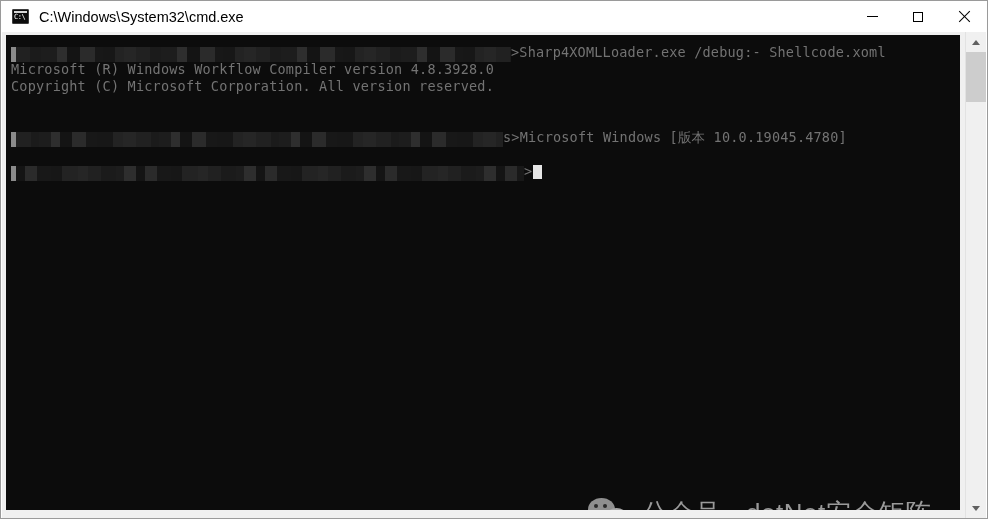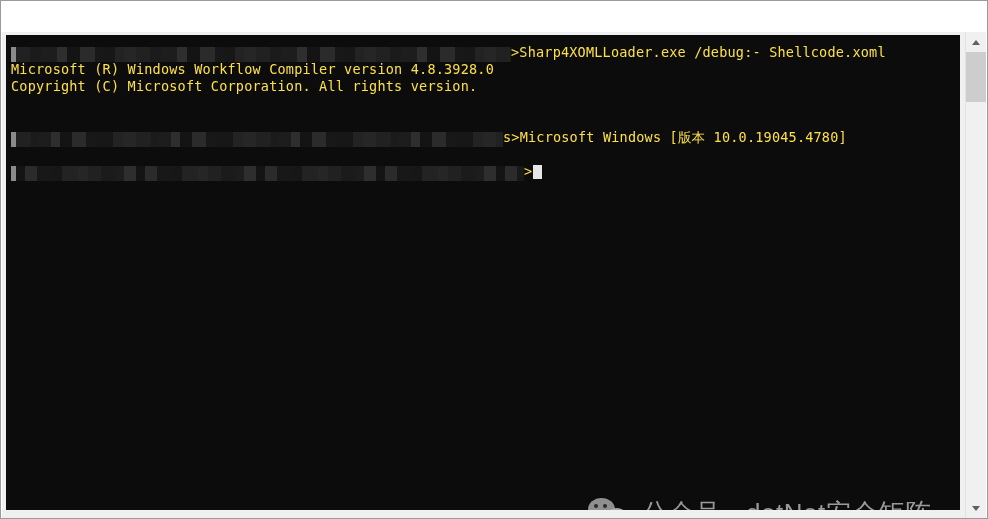--- a/index.html
+++ b/index.html
@@ -156,21 +156,21 @@
   .row {
     height: 17px;
     line-height: 17px;
     white-space: nowrap;
     font-family: "DejaVu Sans Mono", monospace;
     font-size: 13.5px;
     color: #cccccc;
     position: relative;
   }
   .row .txt {
-    color: #fde047;
+    color: #737373;
     letter-spacing: 0.2px;
     margin-top: 27px;
   }
   .row.spacer { color: transparent; }
 
   
   .mosaic {
     display: inline-block;
     height: 15px;
     vertical-align: -3px;
@@ -301,28 +301,45 @@
     width: 20px;
     height: 50px;
     background: #cdcdcd;
   }
 </style>
 </head>
 <body>
 
 <div id="window">
 
+  <div id="titlebar">
+    <div id="title-left">
+      <div id="cmd-icon"></div>
+      <span id="window-title">C:\Windows\System32\cmd.exe</span>
+    </div>
+    <div id="caption-buttons">
+      <div class="cap-btn">
+        <span class="cap-glyph glyph-min"></span>
+      </div>
+      <div class="cap-btn">
+        <span class="cap-glyph glyph-max"></span>
+      </div>
+      <div class="cap-btn">
+        <span class="cap-glyph glyph-close"></span>
+      </div>
+    </div>
+  </div>
 
   <div id="console-area">
 
     <div id="console">
       <div id="console-inner">
           <div class="row"><span class="mosaic"><i style="width: 5px; background: rgb(139, 139, 139);"></i><i style="width: 14px; background: rgb(33, 33, 33);"></i><i style="width: 11px; background: rgb(27, 27, 27);"></i><i style="width: 16px; background: rgb(29, 29, 29);"></i><i style="width: 10px; background: rgb(46, 46, 46);"></i><i style="width: 13px; background: rgb(20, 20, 20);"></i><i style="width: 15px; background: rgb(43, 43, 43);"></i><i style="width: 8px; background: rgb(24, 24, 24);"></i><i style="width: 12px; background: rgb(23, 23, 23);"></i><i style="width: 9px; background: rgb(35, 35, 35);"></i><i style="width: 12px; background: rgb(38, 38, 38);"></i><i style="width: 14px; background: rgb(33, 33, 33);"></i><i style="width: 11px; background: rgb(27, 27, 27);"></i><i style="width: 16px; background: rgb(29, 29, 29);"></i><i style="width: 10px; background: rgb(46, 46, 46);"></i><i style="width: 13px; background: rgb(20, 20, 20);"></i><i style="width: 15px; background: rgb(43, 43, 43);"></i><i style="width: 8px; background: rgb(24, 24, 24);"></i><i style="width: 12px; background: rgb(23, 23, 23);"></i><i style="width: 9px; background: rgb(35, 35, 35);"></i><i style="width: 12px; background: rgb(38, 38, 38);"></i><i style="width: 14px; background: rgb(33, 33, 33);"></i><i style="width: 11px; background: rgb(27, 27, 27);"></i><i style="width: 16px; background: rgb(29, 29, 29);"></i><i style="width: 10px; background: rgb(46, 46, 46);"></i><i style="width: 13px; background: rgb(20, 20, 20);"></i><i style="width: 15px; background: rgb(43, 43, 43);"></i><i style="width: 8px; background: rgb(24, 24, 24);"></i><i style="width: 12px; background: rgb(23, 23, 23);"></i><i style="width: 9px; background: rgb(35, 35, 35);"></i><i style="width: 12px; background: rgb(38, 38, 38);"></i><i style="width: 14px; background: rgb(33, 33, 33);"></i><i style="width: 11px; background: rgb(27, 27, 27);"></i><i style="width: 16px; background: rgb(29, 29, 29);"></i><i style="width: 10px; background: rgb(46, 46, 46);"></i><i style="width: 13px; background: rgb(20, 20, 20);"></i><i style="width: 15px; background: rgb(43, 43, 43);"></i><i style="width: 8px; background: rgb(24, 24, 24);"></i><i style="width: 12px; background: rgb(23, 23, 23);"></i><i style="width: 9px; background: rgb(35, 35, 35);"></i><i style="width: 12px; background: rgb(38, 38, 38);"></i><i style="width: 14px; background: rgb(33, 33, 33);"></i><i style="width: 1px; background: rgb(27, 27, 27);"></i></span><span class="txt">&gt;Sharp4XOMLLoader.exe /debug:- Shellcode.xoml</span></div>
           <div class="row"><span class="txt">Microsoft (R) Windows Workflow Compiler version 4.8.3928.0</span></div>
-          <div class="row"><span class="txt">Copyright (C) Microsoft Corporation.  All rights version.</span></div>
+          <div class="row"><span class="txt">Copyright (C) Microsoft Corporation.  All version reserved.</span></div>
           <div class="row spacer"><span class="txt">&nbsp;</span></div>
           <div class="row spacer"><span class="txt">&nbsp;</span></div>
           <div class="row"><span class="mosaic"><i style="width: 5px; background: rgb(139, 139, 139);"></i><i style="width: 15px; background: rgb(33, 33, 33);"></i><i style="width: 8px; background: rgb(27, 27, 27);"></i><i style="width: 12px; background: rgb(29, 29, 29);"></i><i style="width: 9px; background: rgb(46, 46, 46);"></i><i style="width: 12px; background: rgb(20, 20, 20);"></i><i style="width: 14px; background: rgb(43, 43, 43);"></i><i style="width: 11px; background: rgb(24, 24, 24);"></i><i style="width: 16px; background: rgb(23, 23, 23);"></i><i style="width: 10px; background: rgb(35, 35, 35);"></i><i style="width: 13px; background: rgb(38, 38, 38);"></i><i style="width: 15px; background: rgb(33, 33, 33);"></i><i style="width: 8px; background: rgb(27, 27, 27);"></i><i style="width: 12px; background: rgb(29, 29, 29);"></i><i style="width: 9px; background: rgb(46, 46, 46);"></i><i style="width: 12px; background: rgb(20, 20, 20);"></i><i style="width: 14px; background: rgb(43, 43, 43);"></i><i style="width: 11px; background: rgb(24, 24, 24);"></i><i style="width: 16px; background: rgb(23, 23, 23);"></i><i style="width: 10px; background: rgb(35, 35, 35);"></i><i style="width: 13px; background: rgb(38, 38, 38);"></i><i style="width: 15px; background: rgb(33, 33, 33);"></i><i style="width: 8px; background: rgb(27, 27, 27);"></i><i style="width: 12px; background: rgb(29, 29, 29);"></i><i style="width: 9px; background: rgb(46, 46, 46);"></i><i style="width: 12px; background: rgb(20, 20, 20);"></i><i style="width: 14px; background: rgb(43, 43, 43);"></i><i style="width: 11px; background: rgb(24, 24, 24);"></i><i style="width: 16px; background: rgb(23, 23, 23);"></i><i style="width: 10px; background: rgb(35, 35, 35);"></i><i style="width: 13px; background: rgb(38, 38, 38);"></i><i style="width: 15px; background: rgb(33, 33, 33);"></i><i style="width: 8px; background: rgb(27, 27, 27);"></i><i style="width: 12px; background: rgb(29, 29, 29);"></i><i style="width: 9px; background: rgb(46, 46, 46);"></i><i style="width: 12px; background: rgb(20, 20, 20);"></i><i style="width: 14px; background: rgb(43, 43, 43);"></i><i style="width: 11px; background: rgb(24, 24, 24);"></i><i style="width: 16px; background: rgb(23, 23, 23);"></i><i style="width: 10px; background: rgb(35, 35, 35);"></i><i style="width: 13px; background: rgb(38, 38, 38);"></i><i style="width: 7px; background: rgb(33, 33, 33);"></i></span><span class="txt">s&gt;Microsoft Windows [版本 10.0.19045.4780]</span></div>
           <div class="row spacer"><span class="txt">&nbsp;</span></div>
           <div class="row"><span class="mosaic"><i style="width: 5px; background: rgb(139, 139, 139);"></i><i style="width: 9px; background: rgb(20, 20, 20);"></i><i style="width: 12px; background: rgb(43, 43, 43);"></i><i style="width: 14px; background: rgb(24, 24, 24);"></i><i style="width: 11px; background: rgb(23, 23, 23);"></i><i style="width: 16px; background: rgb(35, 35, 35);"></i><i style="width: 10px; background: rgb(38, 38, 38);"></i><i style="width: 13px; background: rgb(33, 33, 33);"></i><i style="width: 15px; background: rgb(27, 27, 27);"></i><i style="width: 8px; background: rgb(29, 29, 29);"></i><i style="width: 12px; background: rgb(46, 46, 46);"></i><i style="width: 9px; background: rgb(20, 20, 20);"></i><i style="width: 12px; background: rgb(43, 43, 43);"></i><i style="width: 14px; background: rgb(24, 24, 24);"></i><i style="width: 11px; background: rgb(23, 23, 23);"></i><i style="width: 16px; background: rgb(35, 35, 35);"></i><i style="width: 10px; background: rgb(38, 38, 38);"></i><i style="width: 13px; background: rgb(33, 33, 33);"></i><i style="width: 15px; background: rgb(27, 27, 27);"></i><i style="width: 8px; background: rgb(29, 29, 29);"></i><i style="width: 12px; background: rgb(46, 46, 46);"></i><i style="width: 9px; background: rgb(20, 20, 20);"></i><i style="width: 12px; background: rgb(43, 43, 43);"></i><i style="width: 14px; background: rgb(24, 24, 24);"></i><i style="width: 11px; background: rgb(23, 23, 23);"></i><i style="width: 16px; background: rgb(35, 35, 35);"></i><i style="width: 10px; background: rgb(38, 38, 38);"></i><i style="width: 13px; background: rgb(33, 33, 33);"></i><i style="width: 15px; background: rgb(27, 27, 27);"></i><i style="width: 8px; background: rgb(29, 29, 29);"></i><i style="width: 12px; background: rgb(46, 46, 46);"></i><i style="width: 9px; background: rgb(20, 20, 20);"></i><i style="width: 12px; background: rgb(43, 43, 43);"></i><i style="width: 14px; background: rgb(24, 24, 24);"></i><i style="width: 11px; background: rgb(23, 23, 23);"></i><i style="width: 16px; background: rgb(35, 35, 35);"></i><i style="width: 10px; background: rgb(38, 38, 38);"></i><i style="width: 13px; background: rgb(33, 33, 33);"></i><i style="width: 15px; background: rgb(27, 27, 27);"></i><i style="width: 8px; background: rgb(29, 29, 29);"></i><i style="width: 12px; background: rgb(46, 46, 46);"></i><i style="width: 9px; background: rgb(20, 20, 20);"></i><i style="width: 12px; background: rgb(43, 43, 43);"></i><i style="width: 7px; background: rgb(24, 24, 24);"></i></span><span class="txt dim-chevron">&gt;</span><span class="cursor"></span></div>
         </div>
 
       <div id="watermark">
         <div id="wechat-logo">
           <span class="bubble bubble-big"></span>

